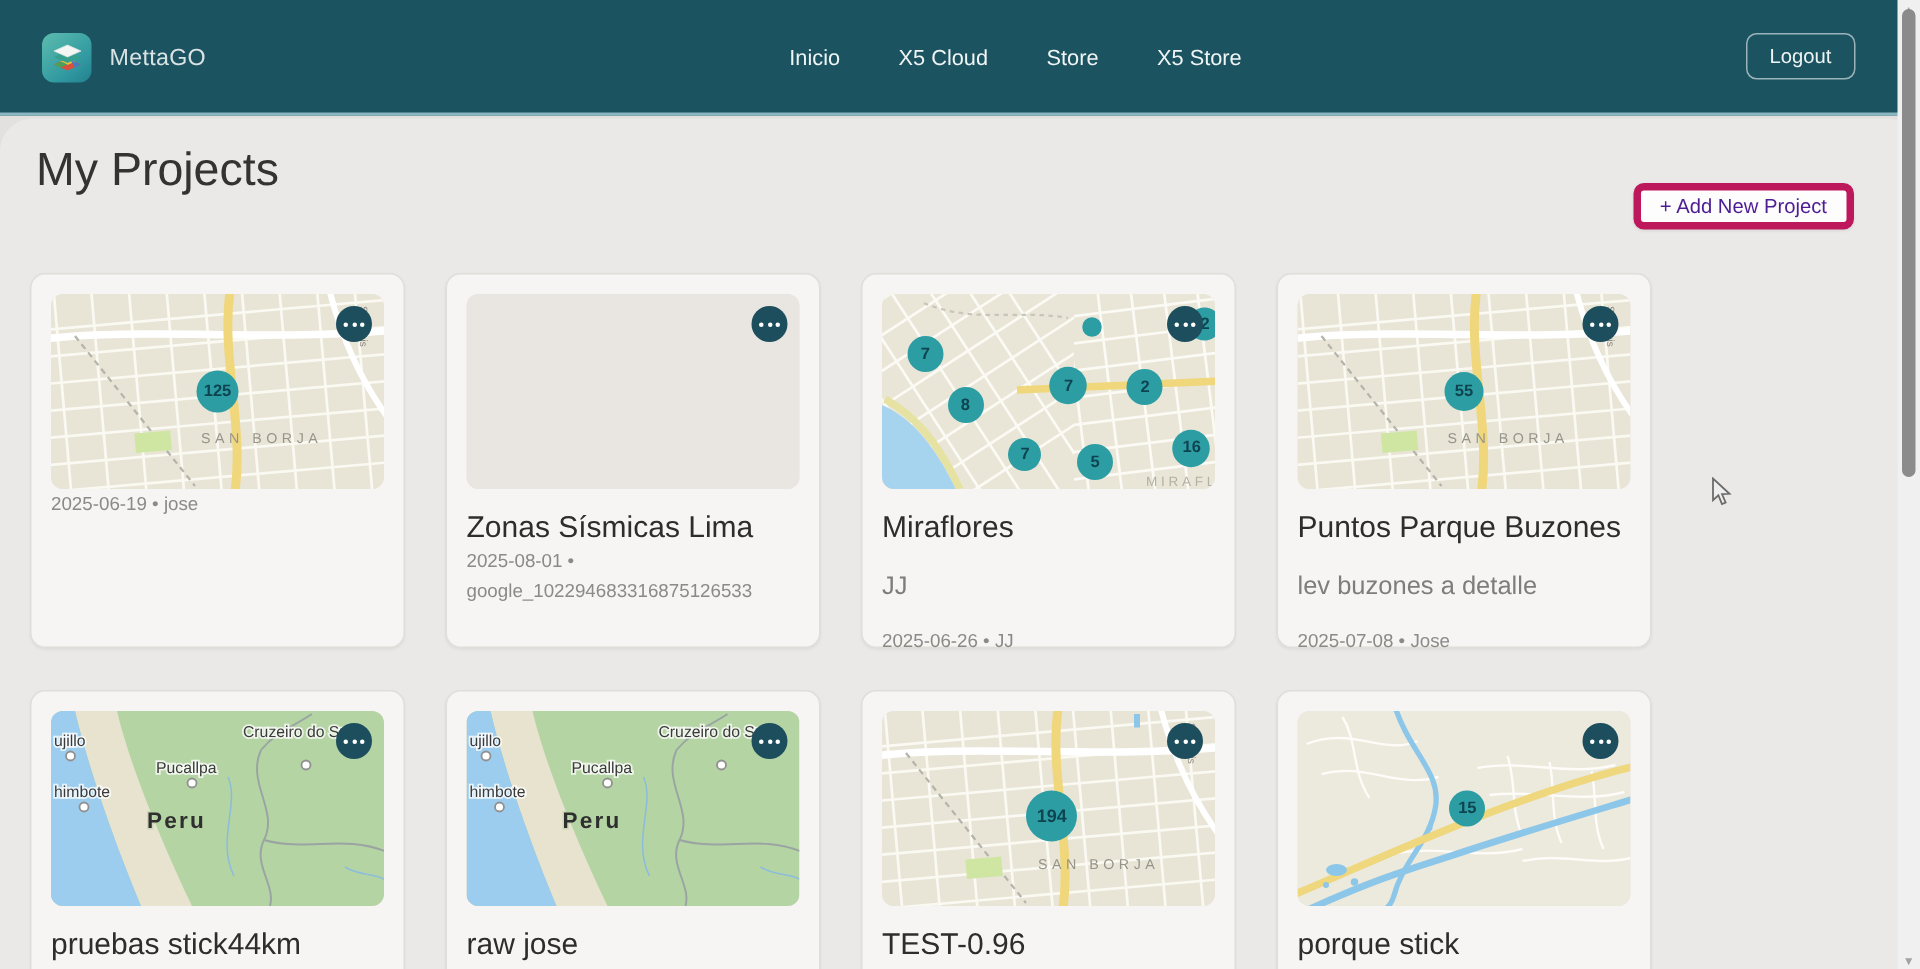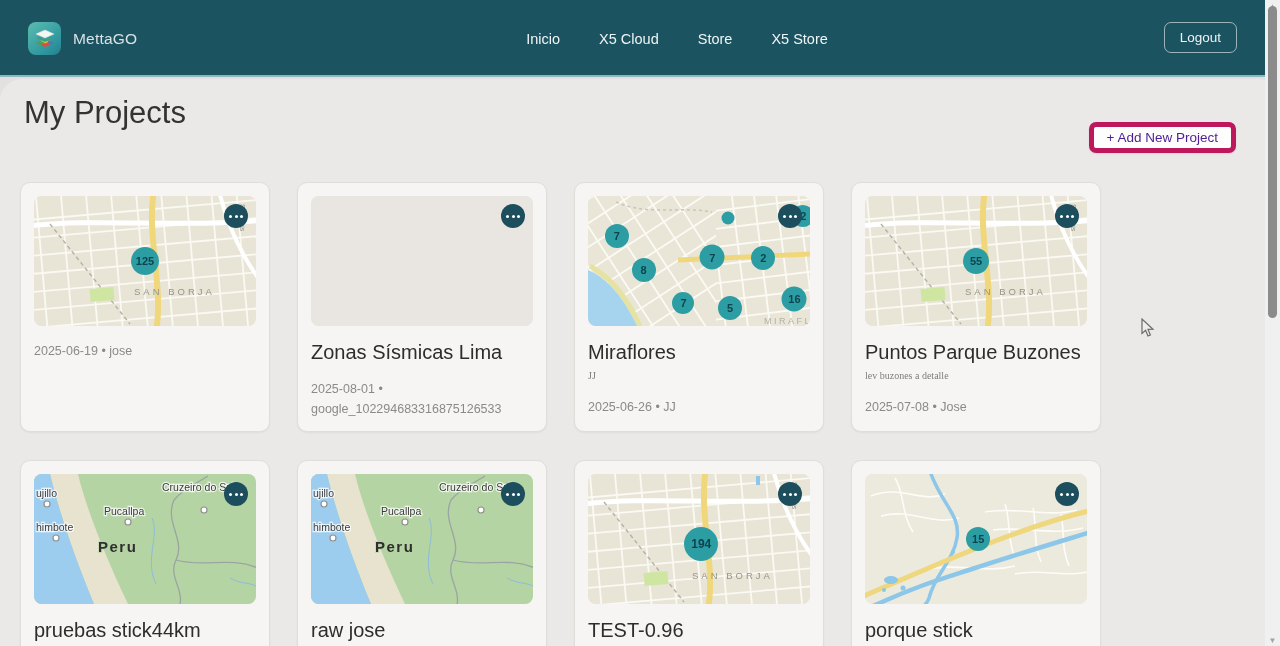--- a/index.html
+++ b/index.html
@@ -34,22 +34,22 @@
   
   .grid { position:absolute; left:20px; top:103px; display:grid;
           grid-template-columns:repeat(4,250px); gap:28px 27px; }
   .card { width:250px; height:250px; background:#f6f5f3; border:1px solid #e0ded9;
           border-radius:10px; padding:13px; box-shadow:0 1px 2px rgba(0,0,0,.05); cursor:pointer; }
   .thumb { position:relative; width:222px; height:130px; border-radius:8px;
            overflow:hidden; background:#e9e6e1; }
   .map { position:absolute; inset:0; width:100%; height:100%; display:block; }
   .card h2 { margin-top:15px; font-size:20px; font-weight:400; color:#2d2d2d;
              white-space:nowrap; overflow:hidden; }
-  .subtitle { margin-top:6px; font-size:10px; color:#7e7d7a;font-family:Liberation Serif, serif; }
-  .meta { margin-top:15px; font-size:12.5px; color:#8b8a87; line-height:1.6; }
+  .subtitle { margin-top:17px; font-size:17px; color:#7e7d7a; }
+  .meta { font-size:12.5px; color:#8b8a87; line-height:1.6; }
 
   
   .marker { position:absolute; transform:translate(-50%,-50%); background:#2d9da4;
             border-radius:50%; display:flex; align-items:center; justify-content:center;
             color:#0d4450; font-weight:bold; font-size:11px; z-index:1; }
   .dots { position:absolute; top:8px; right:8px; width:24px; height:24px; border-radius:50%;
           background:#1d4e5d; border:none; display:flex; align-items:center; justify-content:center;
           gap:2.5px; cursor:pointer; z-index:2; }
   .dots i { width:3px; height:3px; border-radius:50%; background:#fff; }
 

